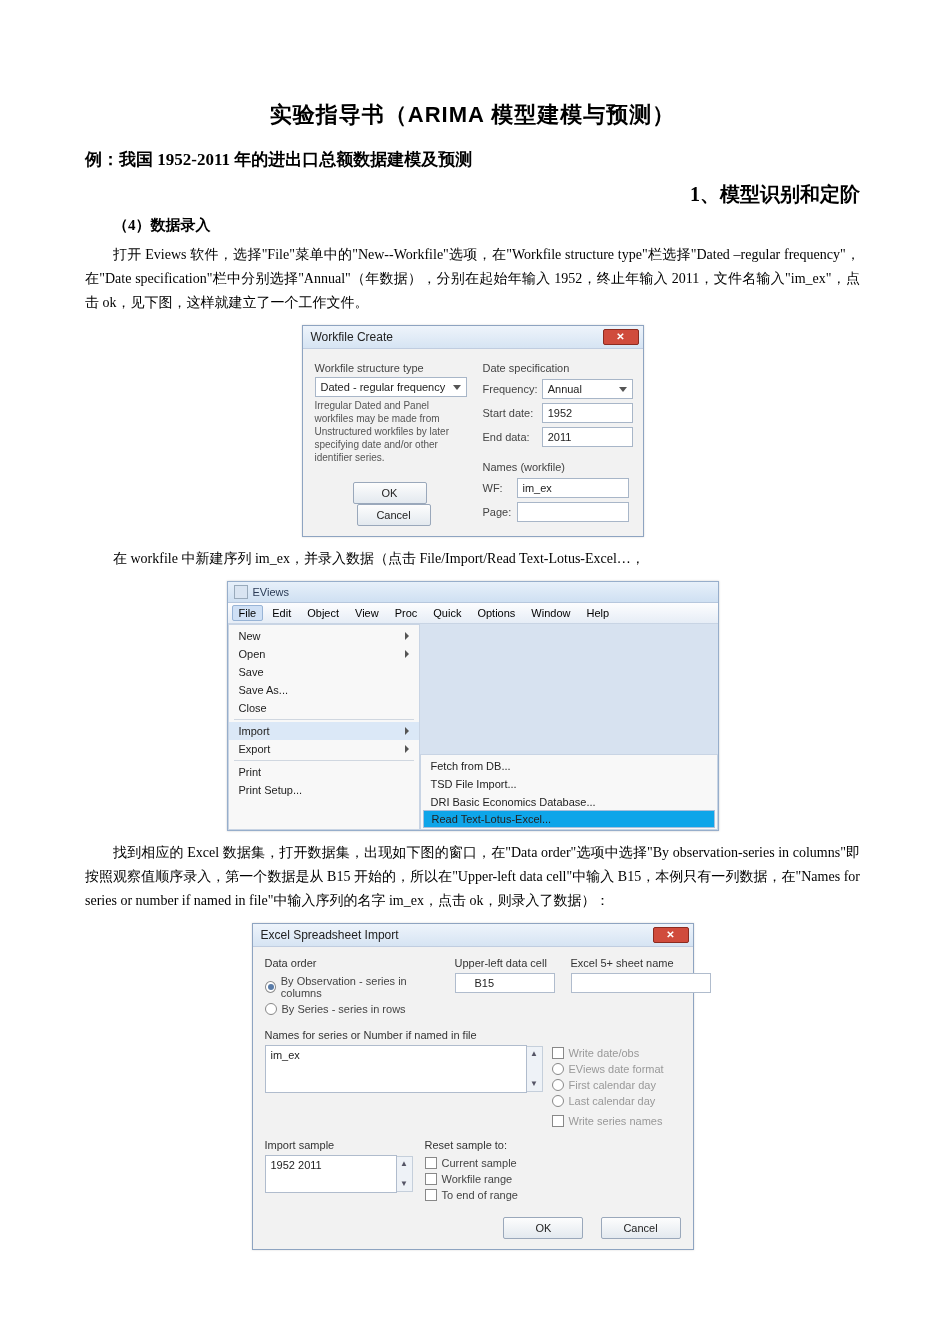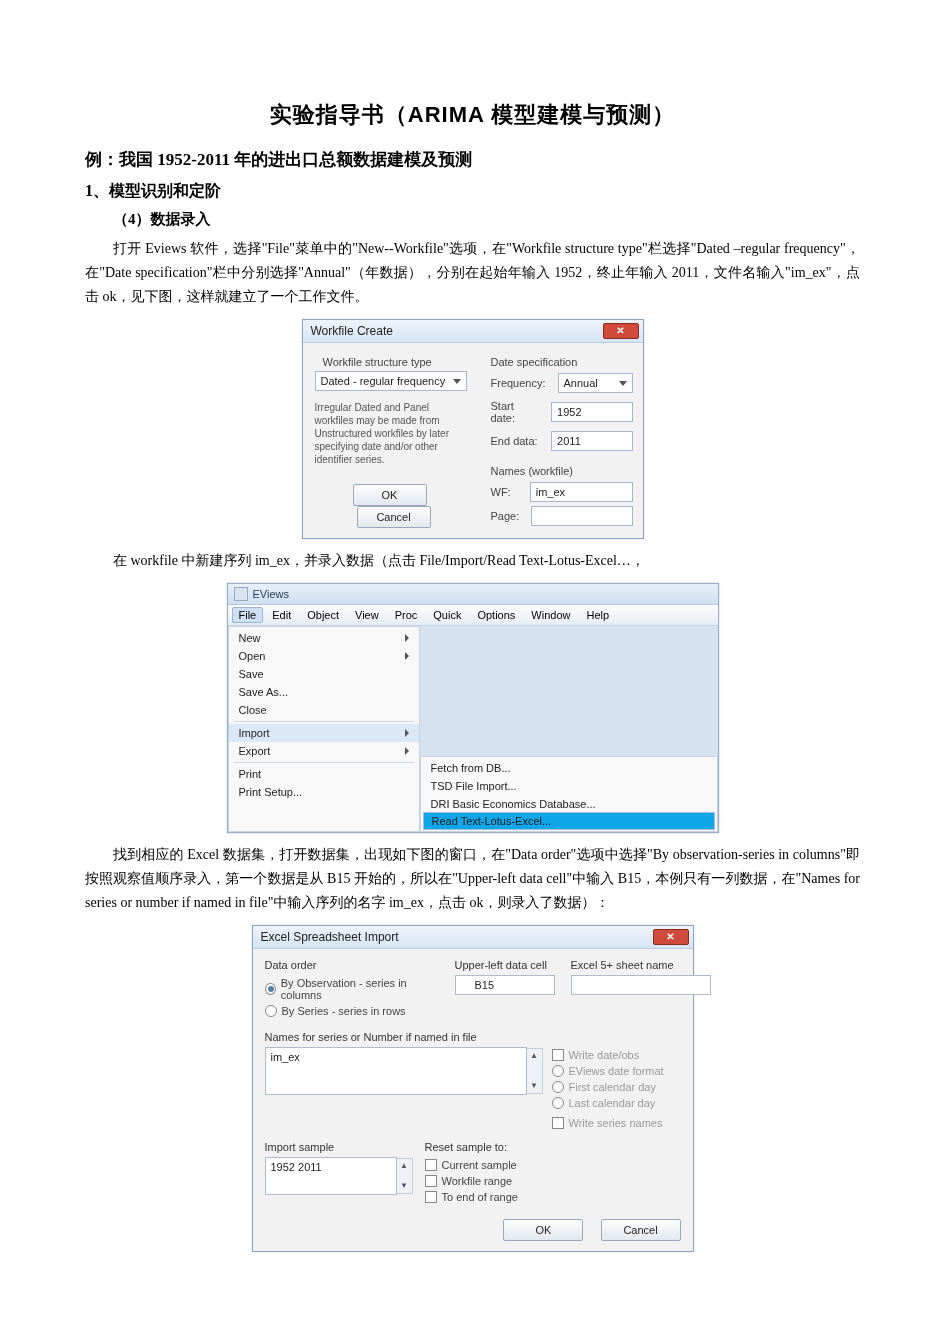--- a/index.html
+++ b/index.html
@@ -24,23 +24,24 @@
     letter-spacing: 1px;
   }
   .subtitle {
     font-family: "SimSun", serif;
     font-size: 17px;
     font-weight: bold;
     margin: 10px 0 10px 0;
   }
   .section-head {
     font-family: "SimSun", serif;
-    font-size: 16px;
+    font-size: 20px;
     font-weight: bold;
     margin: 8px 0 8px 0;
+    text-align: right;
   }
   .subsection {
     font-family: "SimSun", serif;
     font-size: 15px;
     font-weight: bold;
     margin: 4px 0 8px 28px;
   }
   p.body {
     font-size: 14px;
     line-height: 24px;
@@ -83,41 +84,41 @@
     border-radius: 2px;
     color: #fff;
     text-align: center;
     line-height: 13px;
     font-weight: bold;
     font-size: 10px;
   }
   .dlg-body { padding: 10px 12px; }
   .dlg-row { display: flex; }
   .dlg-col { display: flex; flex-direction: column; }
-  .lbl { color: #444; margin: 3px 8px; }
+  .lbl { color: #444; margin: 3px 0; }
   .select, .text-input {
     border: 1px solid #a8b6c8;
     background: #fff;
     height: 18px;
     line-height: 18px;
     padding: 0 5px;
     font-size: 11px;
     color: #222;
     display: inline-flex;
     align-items: center;
     justify-content: space-between;
   }
   .select .caret {
     width: 0; height: 0;
     border-left: 4px solid transparent;
     border-right: 4px solid transparent;
     border-top: 5px solid #555;
     margin-left: 6px;
   }
-  .small-note { color: #555; font-size: 10px; line-height: 13px; margin-top: 10px; }
+  .small-note { color: #555; font-size: 10px; line-height: 13px; margin-top: 2px; }
   .btn {
     border: 1px solid #9aa8bb;
     background: linear-gradient(#fdfdfd,#e3e9ef);
     height: 20px;
     padding: 0 14px;
     font-size: 11px;
     border-radius: 2px;
     color: #222;
     line-height: 20px;
     display: inline-block;

